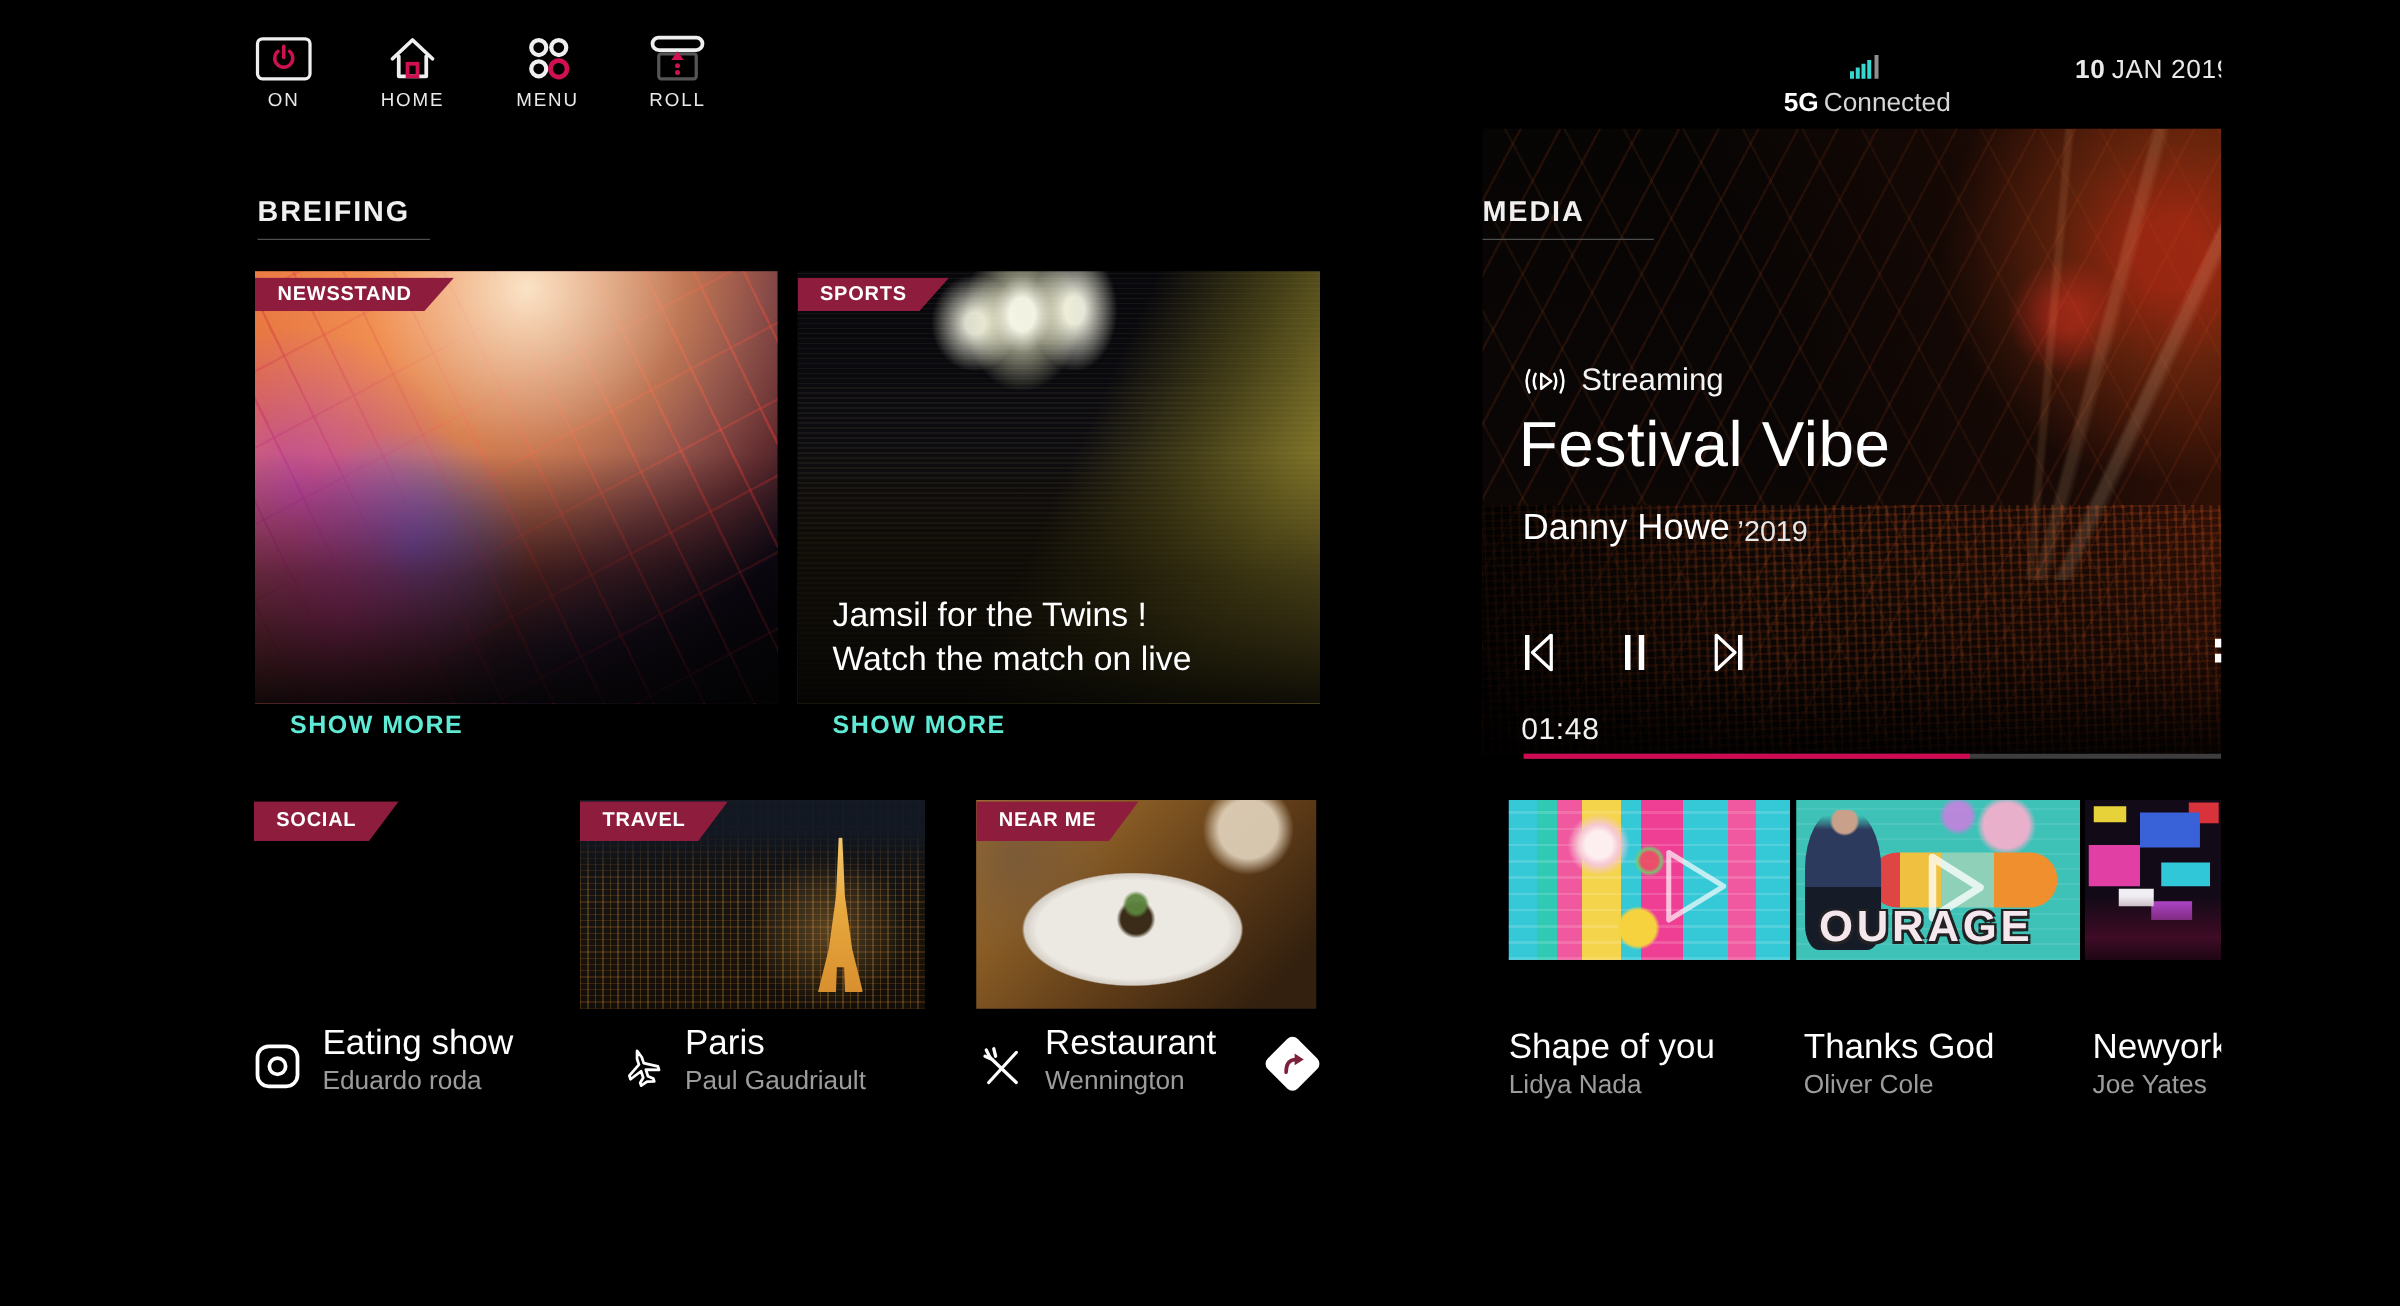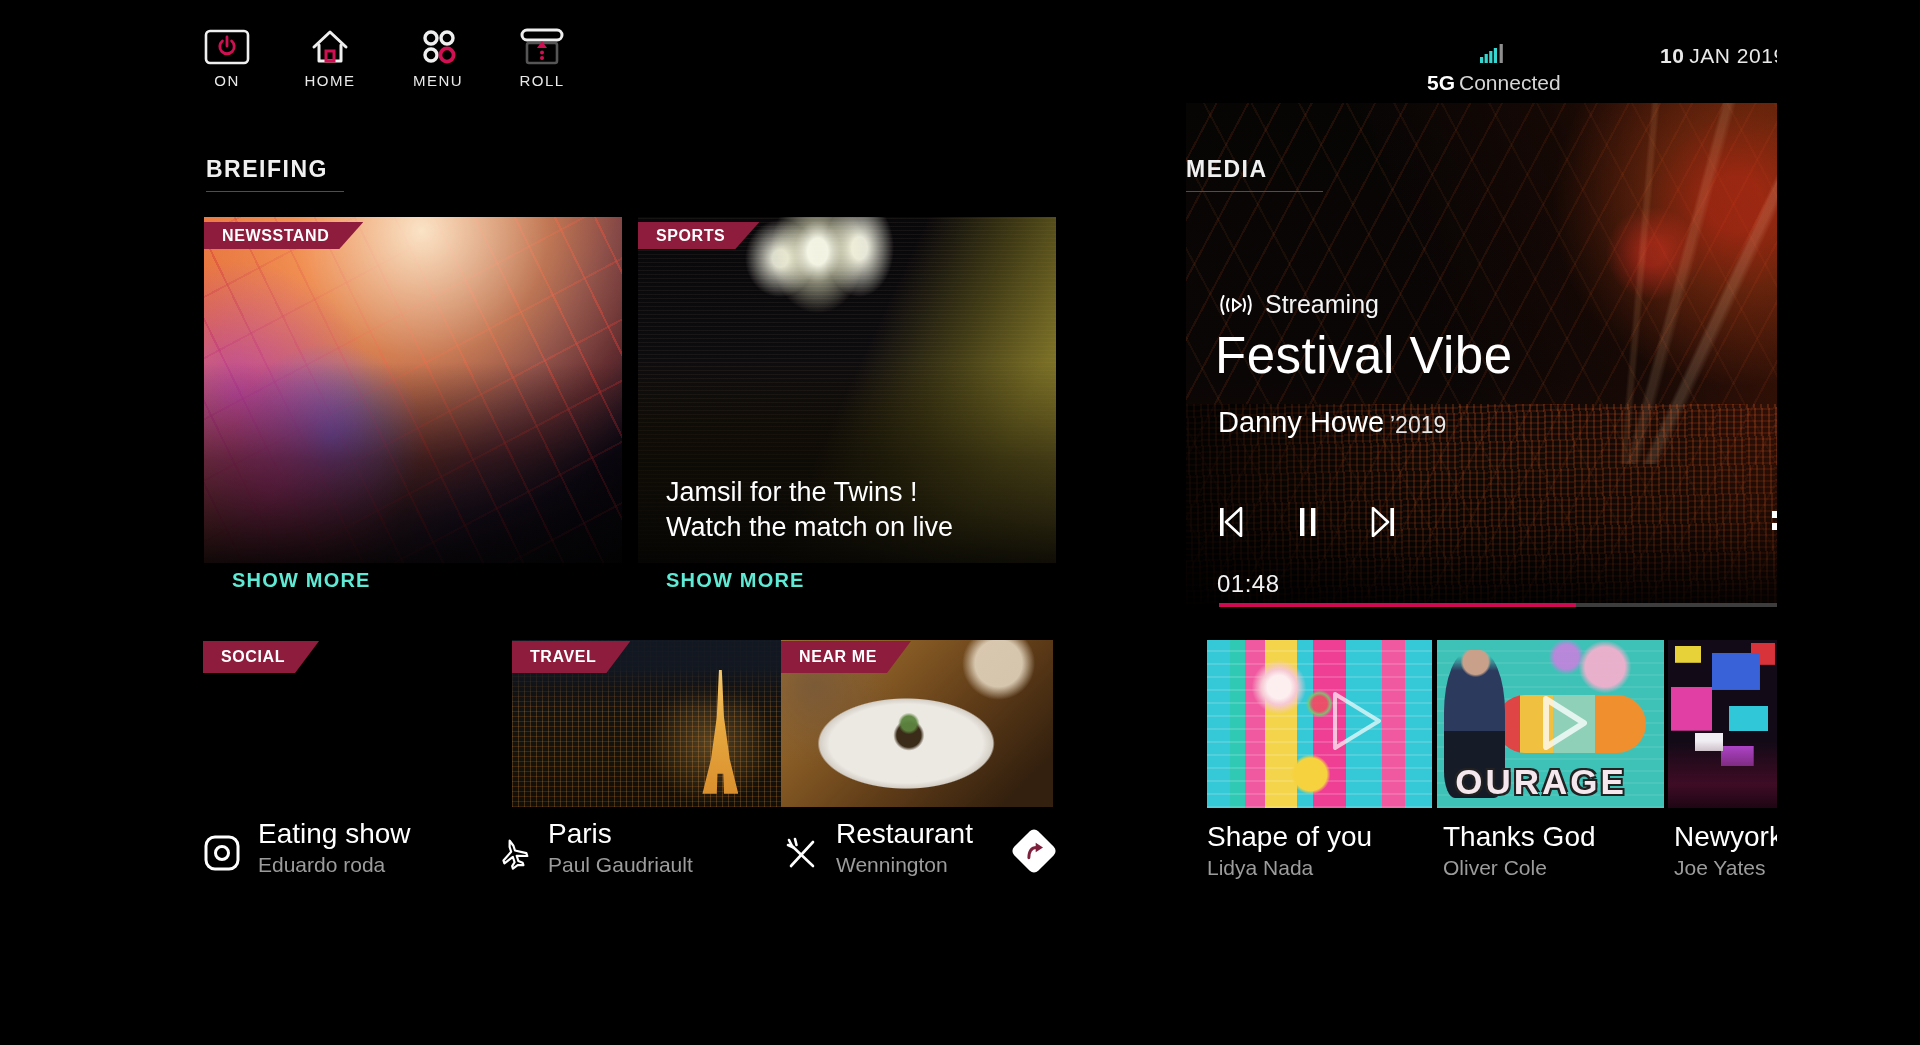--- a/index.html
+++ b/index.html
@@ -110,21 +110,21 @@
   .media-artist{position:absolute;left:1218px;top:406px;font-size:29px;color:#fff;}
   .media-year{position:absolute;left:1390px;top:412px;font-size:23px;color:#e6e6e6;}
   .pctl{position:absolute;top:507px;cursor:pointer;}
   .edge-more{position:absolute;left:1772px;top:511px;width:8px;height:20px;cursor:pointer;}
   .edge-more i{position:absolute;left:0;width:8px;height:7px;background:#fff;display:block;}
   .time{position:absolute;left:1217px;top:570px;font-size:24px;color:#f2f2f2;letter-spacing:.5px;}
   .progress{position:absolute;left:1219px;top:603px;width:558px;height:4px;background:#3d3d3d;cursor:pointer;}
   .progress-fill{height:4px;background:#cf0a52;}
 
   
-  .thumb{position:absolute;top:640px;height:168px;overflow:hidden;cursor:pointer;}
+  .thumb{position:absolute;top:640px;height:128px;overflow:hidden;cursor:pointer;}
   .img-shape{background:
     radial-gradient(circle at 46% 80%, #f6d23e 0 9%, transparent 11%),
     radial-gradient(circle at 50% 38%, rgba(235,80,100,.9) 0 5%, rgba(120,200,110,.9) 7%, transparent 9%),
     radial-gradient(circle at 32% 28%, #fdeef0 0 6%, #f6c9d4 9%, transparent 14%),
     repeating-linear-gradient(0deg, rgba(255,255,255,.15) 0 2px, transparent 2px 13px),
     linear-gradient(90deg,#35c8d6 0 10%,#2fc9b4 10% 17%,#f0589f 17% 26%,#f4d44a 26% 40%,#35c8d6 40% 47%,#ee3f95 47% 62%,#35c8d6 62% 78%,#f0589f 78% 88%,#35c8d6 88% 100%);}
   .img-thanks{background:
     radial-gradient(circle at 74% 16%, rgba(242,175,205,.95) 0 9%, transparent 12%),
     radial-gradient(circle at 57% 10%, rgba(205,125,225,.85) 0 6%, transparent 9%),
     repeating-linear-gradient(0deg, rgba(255,255,255,.08) 0 2px, transparent 2px 12px),
@@ -244,21 +244,21 @@
   </div>
   <div class="cap-icon" style="left:203px;">
     <svg width="38" height="38" viewBox="0 0 38 38">
       <rect x="3" y="3" width="32" height="32" rx="9" fill="none" stroke="#fff" stroke-width="3"></rect>
       <circle cx="19" cy="19" r="6.5" fill="none" stroke="#fff" stroke-width="3"></circle>
     </svg>
   </div>
   <div class="cap-title" style="left:258px;">Eating show</div>
   <div class="cap-sub" style="left:258px;">Eduardo roda</div>
 
-  <div class="card-sm img-travel" style="left:512px;width:276px;">
+  <div class="card-sm img-travel" style="left:464px;width:276px;">
     <div class="eiffel"></div>
     <div class="badge badge-sm">TRAVEL</div>
   </div>
   <div class="cap-icon" style="left:497px;top:837px;">
     <svg width="34" height="34" viewBox="0 0 34 34">
       <g transform="rotate(-18 17 17)">
         <path d="M17 3 L19 9 L19 14 L29 20 L29 23 L19 19.5 L19 25 L22.5 28 L22.5 30.5 L17 28.8 L11.5 30.5 L11.5 28 L15 25 L15 19.5 L5 23 L5 20 L15 14 L15 9 Z" fill="none" stroke="#fff" stroke-width="2.2" stroke-linejoin="round"></path>
       </g>
     </svg>
   </div>

